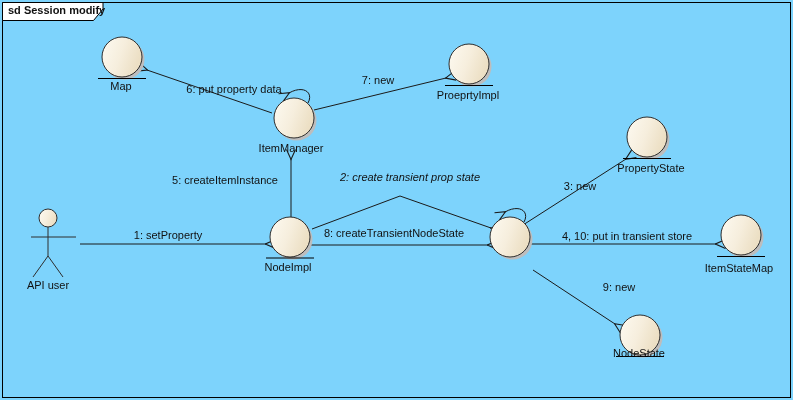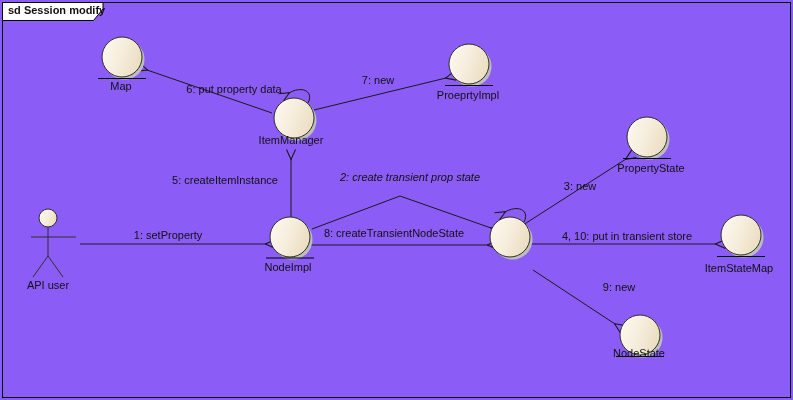--- a/index.html
+++ b/index.html
@@ -1,19 +1,19 @@
 <!DOCTYPE html>
 <html><head>
 <meta charset="utf-8">
 <style>
   html,body{margin:0;padding:0;background:#ffffff;}
   #stage{
     position:relative;
     width:793px;height:400px;
-    background:#8b5cf6;
+    background:#7dd3fc;
     font-family:"Liberation Sans", sans-serif;
     overflow:hidden;
   }
   #stage svg{position:absolute;left:0;top:0;}
   .lbl{
     position:absolute;
     transform:translateX(-50%);
     white-space:nowrap;
     font-size:11px;
     line-height:12px;
@@ -116,21 +116,21 @@
     <g>
       <circle cx="642.5" cy="337.5" r="20" fill="#bdbdbd"></circle>
       <circle cx="640" cy="335" r="20" fill="url(#objGrad)" stroke="#2e2e2e"></circle>
       <line x1="616" y1="356.5" x2="664" y2="356.5" stroke="#000" stroke-width="1.2"></line>
     </g>
   </svg>
 
   <div class="title-lbl">sd Session modify</div>
 
   <div class="lbl" style="left:121px; top:80px;text-align:right;">Map</div>
-  <div class="lbl" style="left:291px; top:134px;">ItemManager</div>
+  <div class="lbl" style="left:291px; top:142px;">ItemManager</div>
   <div class="lbl" style="left:468px; top:89px;">ProeprtyImpl</div>
   <div class="lbl" style="left:288px; top:261px;">NodeImpl</div>
   <div class="lbl" style="left:651px; top:162px;">PropertyState</div>
   <div class="lbl" style="left:739px; top:262px;">ItemStateMap</div>
   <div class="lbl" style="left:639px; top:347px;">NodeState</div>
   <div class="lbl" style="left:48px;  top:279px;">API user</div>
 
   <div class="lbl" style="left:168px; top:229px;">1: setProperty</div>
   <div class="lbl" style="left:410px; top:171px;font-style:italic;">2: create transient prop state</div>
   <div class="lbl" style="left:580px; top:180px;">3: new</div>

